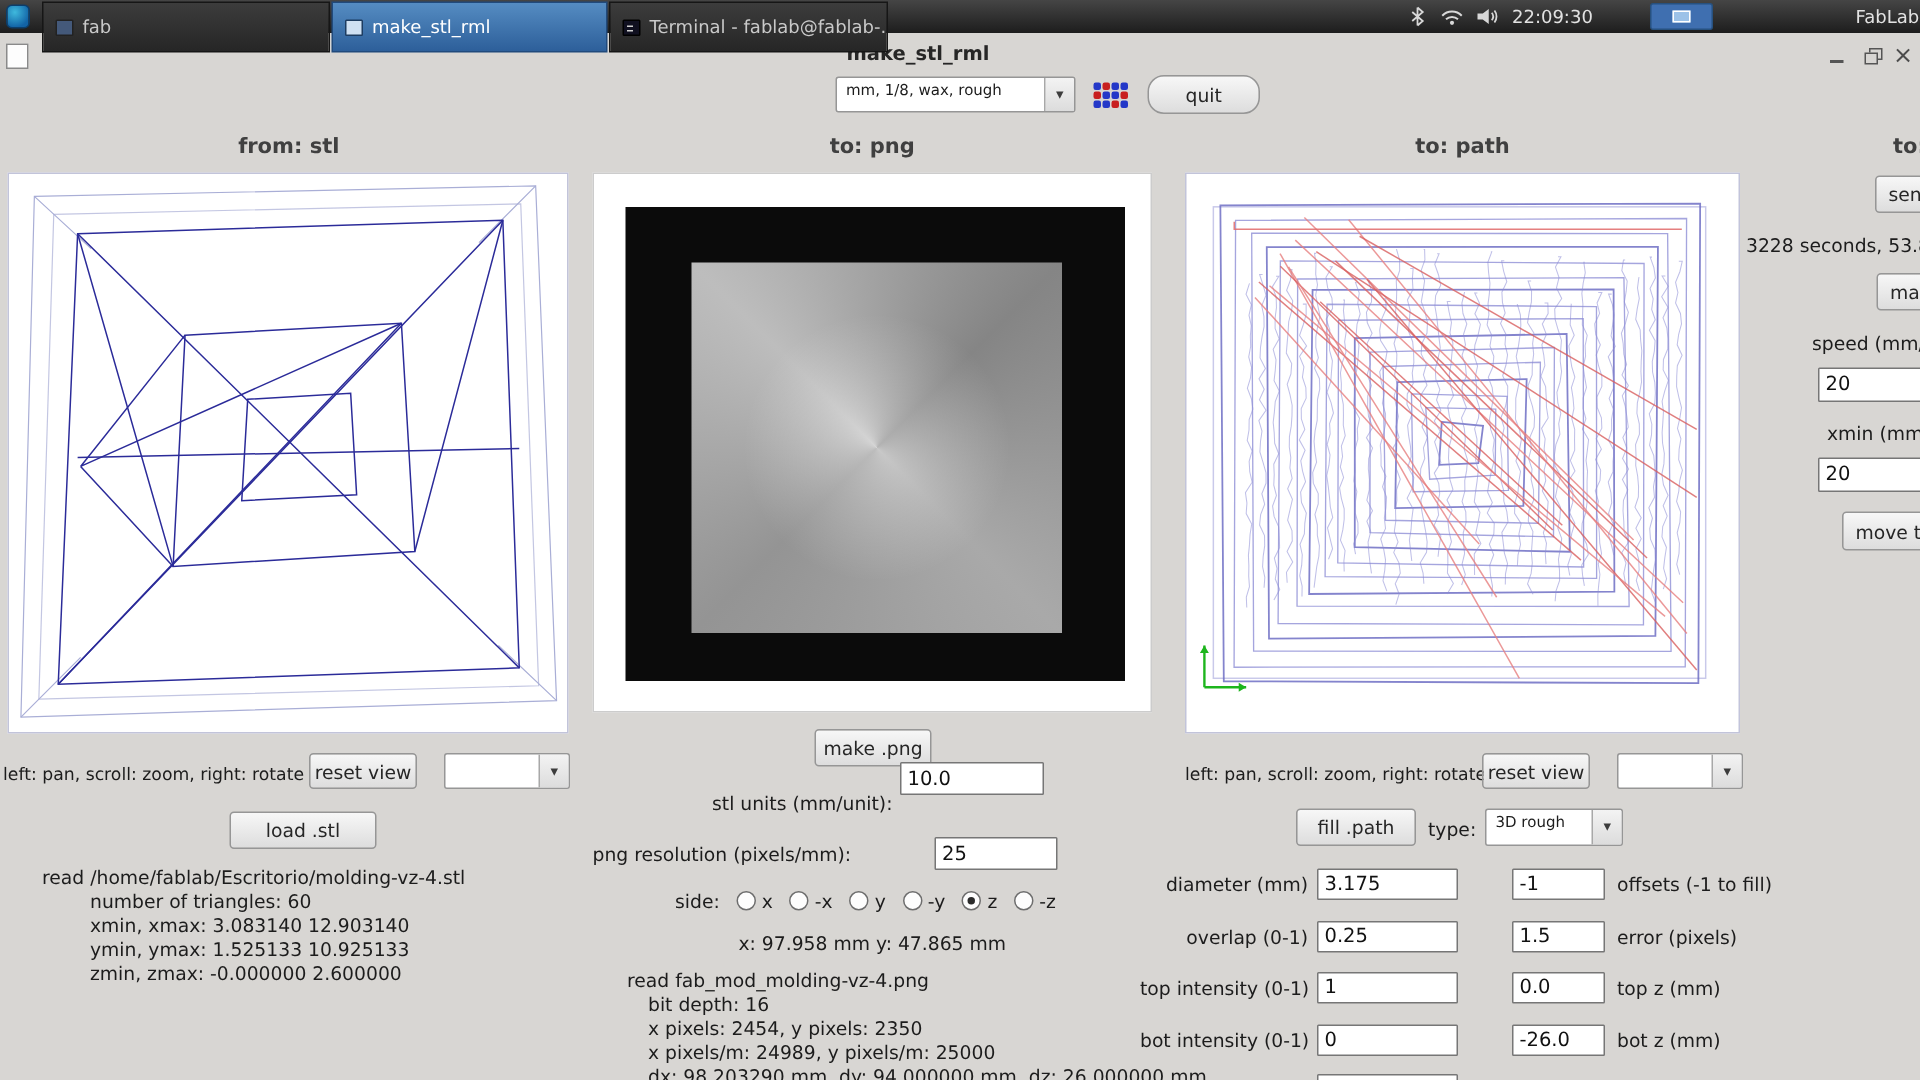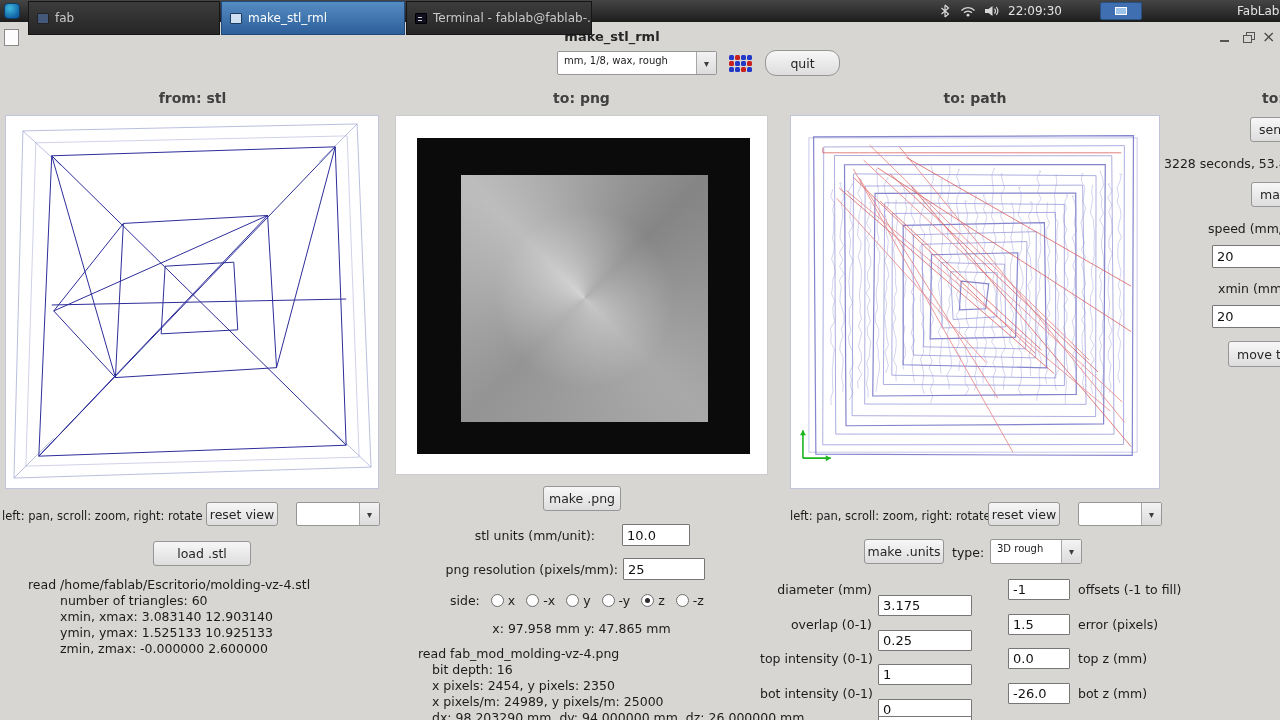--- a/index.html
+++ b/index.html
@@ -70,21 +70,21 @@
   .fablogo i { width:5px; height:5px; border-radius:1.5px; display:block; }
   .d-b { background:#2438c8; } .d-r { background:#c81f1f; }
   
   .side-row { position:absolute; left:450px; top:593px; display:flex; align-items:center; gap:11px; }
   .radio-item { display:flex; align-items:center; gap:4px; font-size:12.5px; }
   .radio { width:13px; height:13px; border:1px solid #6e6e6e; border-radius:50%; background:#fdfdfd; position:relative; display:inline-block; }
   .radio.sel::after { content:""; position:absolute; left:3px; top:3px; right:3px; bottom:3px; background:#2b2b2b; border-radius:50%; }
   
   .prow { position:absolute; left:760px; width:430px; height:22px; }
   .prow .llab { position:absolute; left:0; top:3px; width:112px; text-align:right; font-size:12.5px; white-space:nowrap; }
-  .prow .lin  { position:absolute; left:118px; top:16px; width:94px; height:21px; }
+  .prow .lin  { position:absolute; left:118px; top:0; width:94px; height:21px; }
   .prow .rin  { position:absolute; left:248px; top:0; width:62px; height:21px; }
   .prow .rlab { position:absolute; left:318px; top:3px; font-size:12.5px; white-space:nowrap; }
 </style>
 </head>
 <body>
 
 <div class="taskbar">
   <div class="tb-menu"></div>
 
   <div class="task-btn" style="left:28px;width:192px;">
@@ -264,22 +264,22 @@
 <div class="info" style="left:28px;top:577px;">
   <div>read /home/fablab/Escritorio/molding-vz-4.stl</div>
   <div class="ind">number of triangles: 60</div>
   <div class="ind">xmin, xmax: 3.083140 12.903140</div>
   <div class="ind">ymin, ymax: 1.525133 10.925133</div>
   <div class="ind">zmin, zmax: -0.000000 2.600000</div>
 </div>
 
 <div class="btn" style="left:543px;top:486px;width:78px;height:25px;">make .png</div>
 <div class="lab" style="left:395px;top:528px;width:200px;text-align:right;">stl units (mm/unit):</div>
-<input class="tin" style="left: 600px; top: 524px; width: 68px; height: 22px; margin-left: 22px;" value="10.0">
-<div class="lab" style="left:395px;top:562px;width:223px;text-align:right;">png resolution (pixels/mm):</div>
+<input class="tin" style="left: 600px; top: 508px; width: 96px; height: 22px;" value="10.0">
+<div class="lab" style="left:395px;top:562px;width:223px;">png resolution (pixels/mm):</div>
 <input class="tin" style="left: 623px; top: 558px; width: 82px; height: 22px;" value="25">
 
 <div class="side-row">
   <span class="lab" style="position:static;">side:</span>
   <label class="radio-item">
       <span class="radio"></span>
       <span class="ritem-lab">x</span>
     </label>
   <label class="radio-item">
       <span class="radio"></span>
@@ -311,21 +311,21 @@
   <div class="ind2">x pixels/m: 24989, y pixels/m: 25000</div>
   <div class="ind2">dx: 98.203290 mm, dy: 94.000000 mm, dz: 26.000000 mm</div>
 </div>
 
 <div class="hint" style="left:790px;top:509px;">left: pan, scroll: zoom, right: rotate</div>
 <div class="btn" style="left:988px;top:502px;width:72px;height:24px;">reset view</div>
 <div class="combo" style="left:1078px;top:502px;width:84px;height:24px;">
   <span class="val"></span>
   <span class="arrow">▾</span>
 </div>
-<div class="btn" style="left:864px;top:539px;width:80px;height:25px;">make .units</div>
+<div class="btn" style="left:864px;top:539px;width:80px;height:25px;">fill .path</div>
 <div class="lab" style="left:952px;top:545px;">type:</div>
 <div class="combo" style="left:990px;top:539px;width:92px;height:25px;">
   <span class="val">3D rough</span>
   <span class="arrow">▾</span>
 </div>
 
 <div class="prow" style="top:579px;">
   <span class="llab">diameter (mm)</span>
   <input class="tin lin" value="3.175" style="">
   <input class="tin rin" value="-1" style="">

